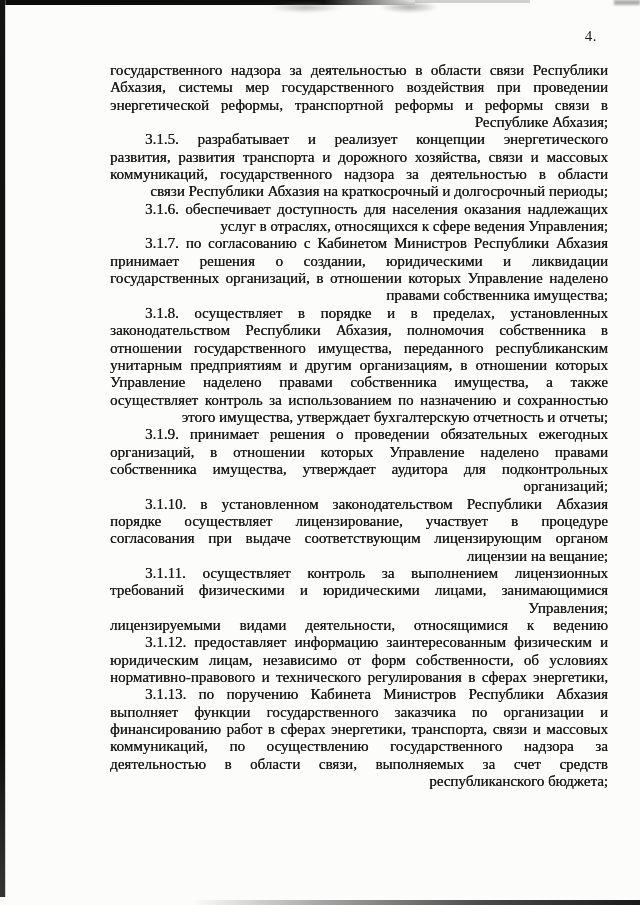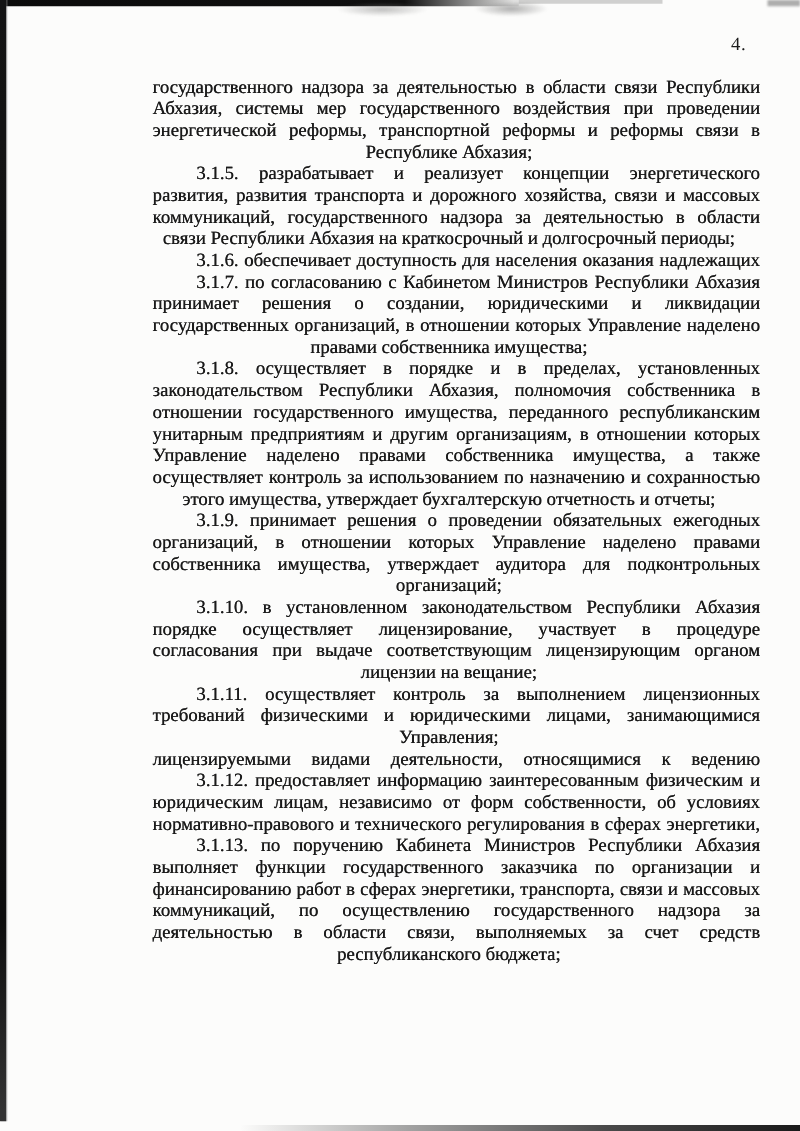--- a/index.html
+++ b/index.html
@@ -75,26 +75,25 @@
   .para { margin: 0; padding: 0; }
   .line {
     height: 17.35px;
     line-height: 17.35px;
     overflow: visible;
     white-space: nowrap;
   }
   .line.justify {
     display: flex;
     justify-content: space-between;
-    margin-left: 12px;
   }
   .line.justify span { display: inline-block; }
   .line.plain {
     display: block;
-    text-align: center;
+    text-align: right;
     white-space: nowrap;
   }
   .line.indent { padding-left: 35px; }
 </style>
 </head>
 <body>
 
 <div class="page" style="--ink: #1b1b1b; --paper: #fcfcfb; --edge: #141414;">
   <div class="artifact top-bar"></div>
   <div class="artifact top-bar-faint"></div>
@@ -173,20 +172,21 @@
       <div class="para">
         <div class="line justify indent">
           <span>3.1.6.</span>
           <span>обеспечивает</span>
           <span>доступность</span>
           <span>для</span>
           <span>населения</span>
           <span>оказания</span>
           <span>надлежащих</span>
         </div>
+        <div class="line plain">услуг в отраслях, относящихся к сфере ведения Управления;</div>
       </div>
       <div class="para">
         <div class="line justify indent">
           <span>3.1.7.</span>
           <span>по</span>
           <span>согласованию</span>
           <span>с</span>
           <span>Кабинетом</span>
           <span>Министров</span>
           <span>Республики</span>

